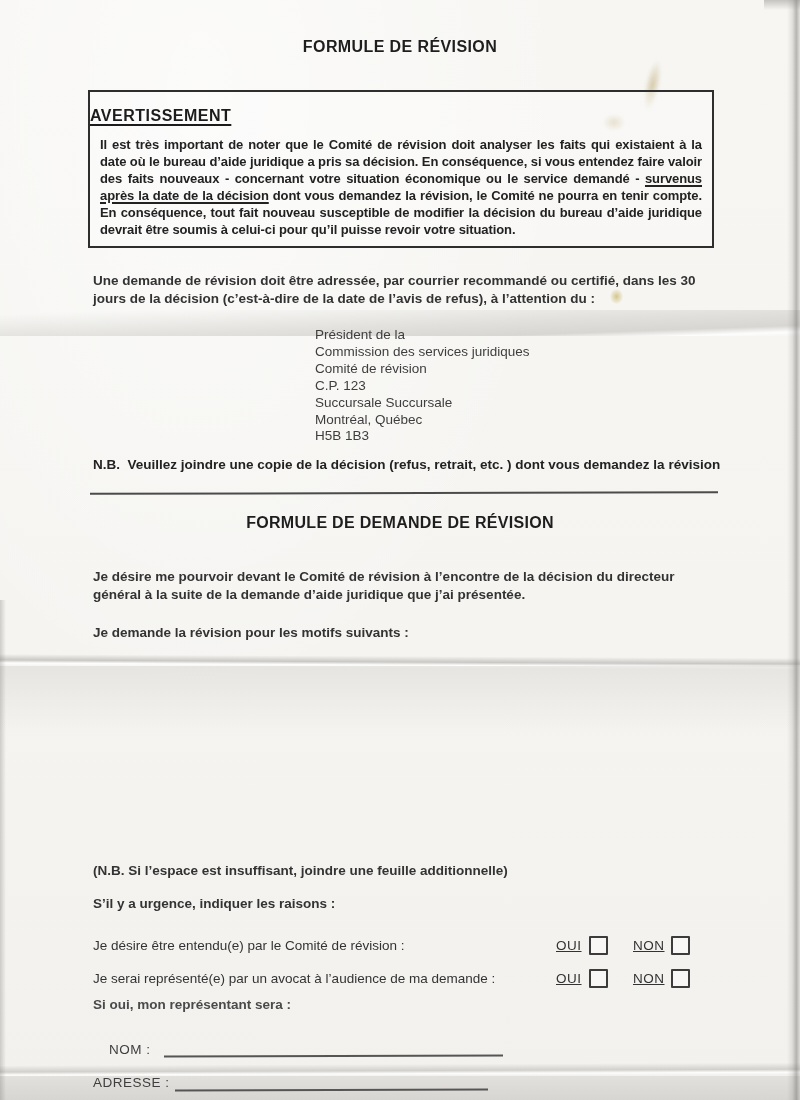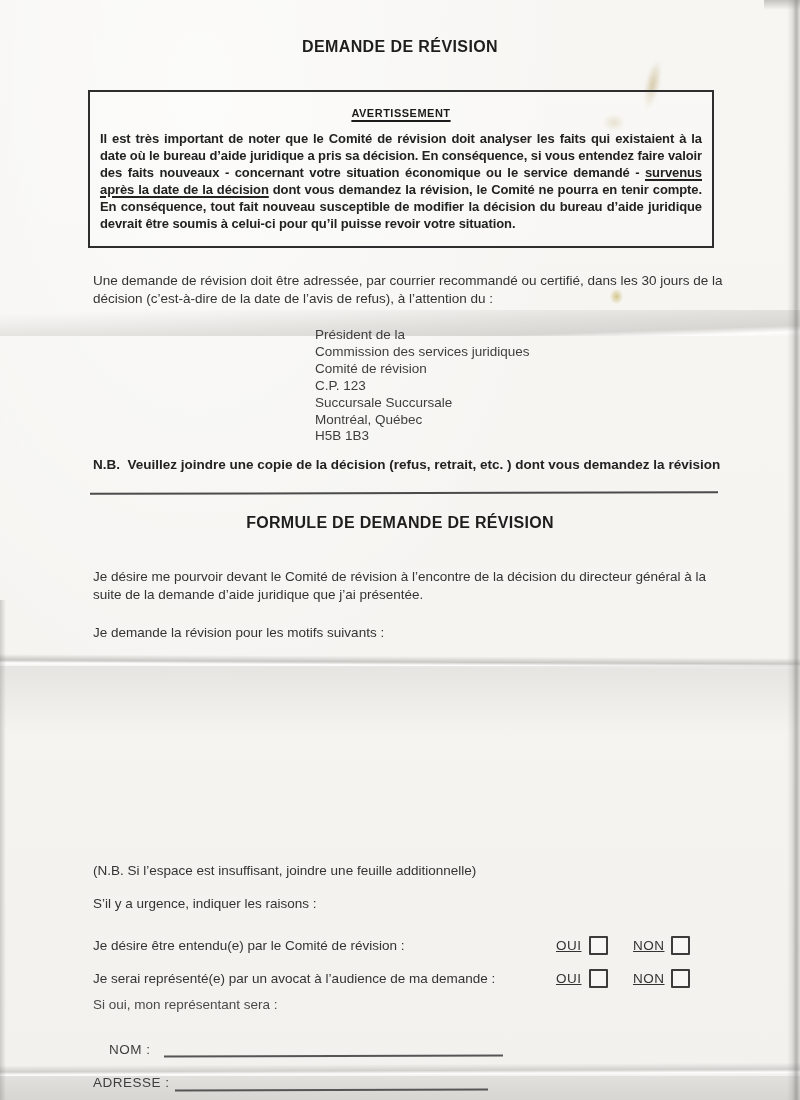--- a/index.html
+++ b/index.html
@@ -42,28 +42,28 @@
   .stain-2 { left:603px; top:114px; width:22px; height:17px; border-radius:50%;
     background: radial-gradient(ellipse, rgba(168,142,70,0.3), rgba(168,142,70,0) 72%); filter: blur(1px); }
   .stain-3 { left:610px; top:289px; width:13px; height:15px; border-radius:50%;
     background: radial-gradient(ellipse, rgba(185,160,55,0.55), rgba(185,160,55,0) 75%); filter: blur(0.5px); }
 
   
   .doc-title { left:0; top:38px; width:800px; text-align:center;
     font-size:16px; font-weight:bold; letter-spacing:0.4px; color:#1e1e1e; }
   .warning-box { left:88px; top:90px; width:622px; height:154px;
     border: 2px solid #2e2e2e; background: rgba(255,255,255,0.25); }
-  .warning-heading { margin-top:15px; text-align:center; font-size:11px; font-weight:bold;
+  .warning-heading { margin-top:15px; text-align:left; font-size:16px; font-weight:bold;
     letter-spacing:0.5px; text-decoration: underline; text-decoration-thickness: 2px;
     text-underline-offset: 3px; color:#1c1c1c; }
   .warning-body { margin: 11px 10px 0 10px; font-size:13px; font-weight:bold;
     line-height:17px; text-align: justify; color:#222; letter-spacing:-0.1px; }
   .warning-body .u { text-decoration: underline; text-decoration-thickness: 1.5px; text-underline-offset: 2px; }
 
-  .para { font-size:13.5px; line-height:17.5px; color:#333; margin:0; }
+  .para { font-size:13.5px; line-height:17.5px; color:#333; margin:0;font-weight:bold; }
   .mailing { left:93px; top:272px; width:630px; }
   .address { left:315px; top:327px; font-size:13.5px; line-height:16.9px; color:#3e3e3e; }
   .nb { left:93px; top:456px; width:640px; font-weight:bold; color:#222; white-space:pre-wrap; }
   .rule { left:90px; top:492px; width:628px; height:2px; background:#4b4b4b; transform: rotate(-0.15deg); }
   .form-heading { left:0; top:514px; width:800px; text-align:center;
     font-size:16px; font-weight:bold; letter-spacing:0.3px; color:#1e1e1e; }
   .intro-p { left:93px; top:568px; width:622px; }
   .motifs { left:93px; top:624px; }
   .write-area { left:60px; top:650px; width:690px; height:205px; background:transparent; }
   .note { left:93px; top:862px; }
@@ -100,21 +100,21 @@
   <div class="abs crease-2-shadow"></div>
   <div class="abs crease-3-line"></div>
   <div class="abs crease-3-shadow"></div>
   <div class="abs edge-right"></div>
   <div class="abs edge-left"></div>
   <div class="abs corner-tr"></div>
   <div class="abs stain-1"></div>
   <div class="abs stain-2"></div>
   <div class="abs stain-3"></div>
 
-  <div class="abs doc-title">DEMANDE DE RÉVISION</div>
+  <div class="abs doc-title">FORMULE DE RÉVISION</div>
 
   <div class="abs warning-box">
     <div class="warning-heading">AVERTISSEMENT</div>
     <p class="warning-body"><span>Il est très important de noter que le Comité de révision doit analyser les faits qui existaient à la date où le bureau d’aide juridique a pris sa décision. En conséquence, si vous entendez faire valoir des faits nouveaux - concernant votre situation économique ou le service demandé - </span><span class="u">survenus après la date de la décision</span><span> dont vous demandez la révision, le Comité ne pourra en tenir compte. En conséquence, tout fait nouveau susceptible de modifier la décision du bureau d’aide juridique devrait être soumis à celui-ci pour qu’il puisse revoir votre situation.</span></p>
   </div>
 
   <p class="abs para mailing">Une demande de révision doit être adressée, par courrier recommandé ou certifié, dans les 30 jours de la décision (c’est-à-dire de la date de l’avis de refus), à l’attention du :</p>
   <div class="abs address">
     <div>Président de la</div>
     <div>Commission des services juridiques</div>

